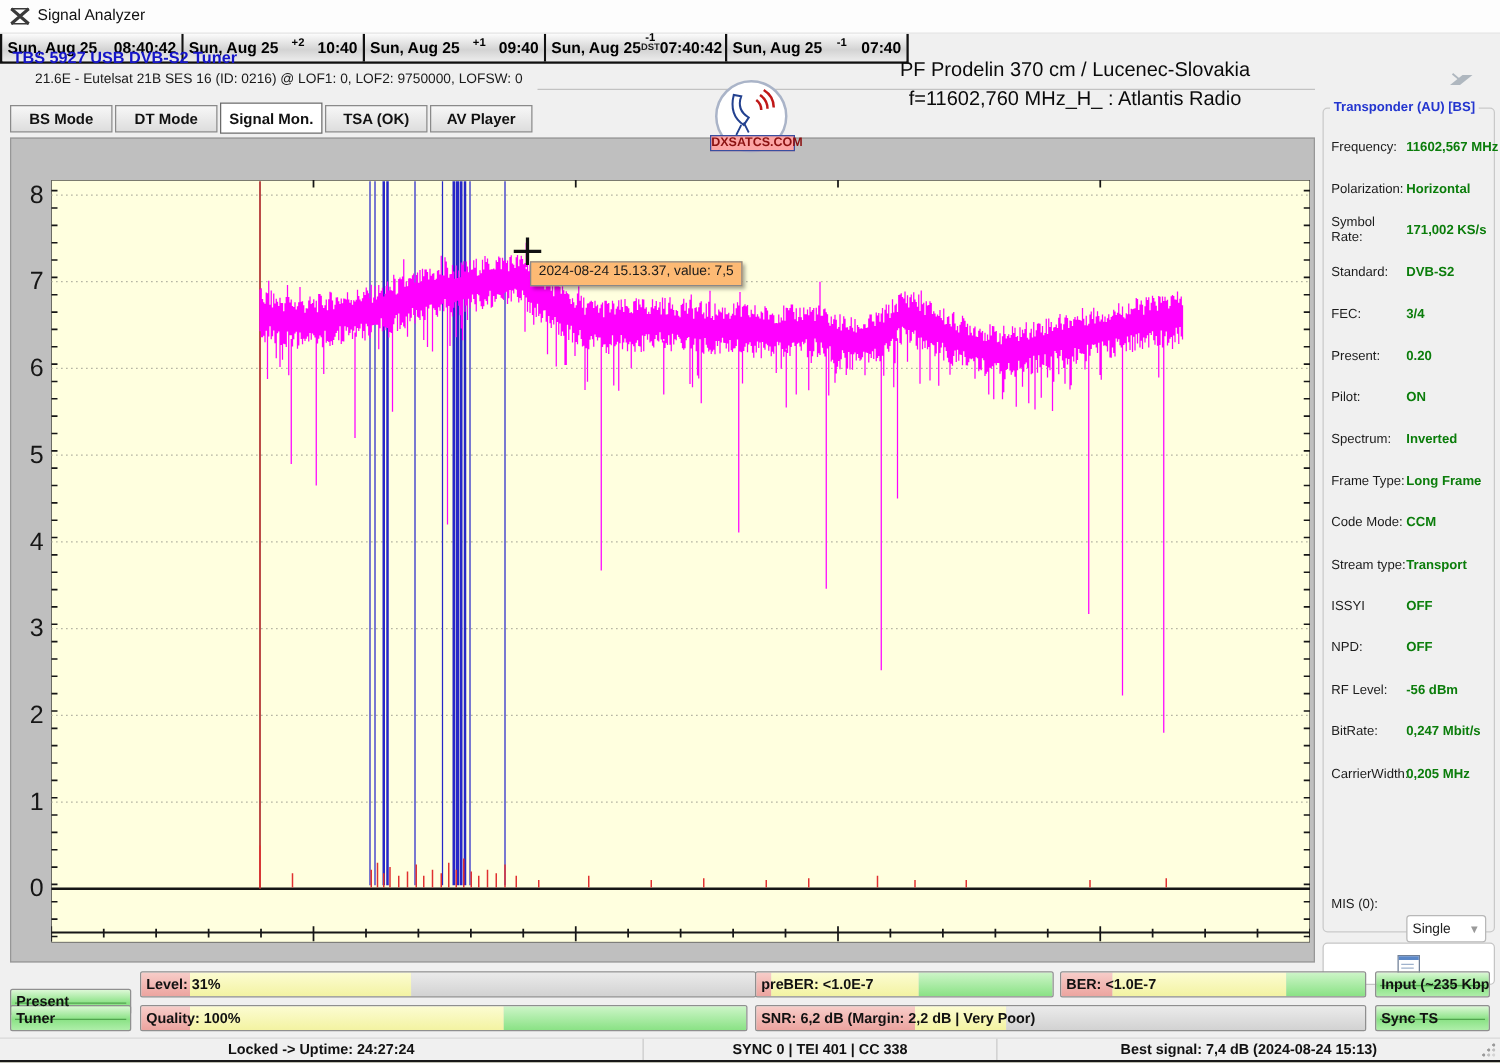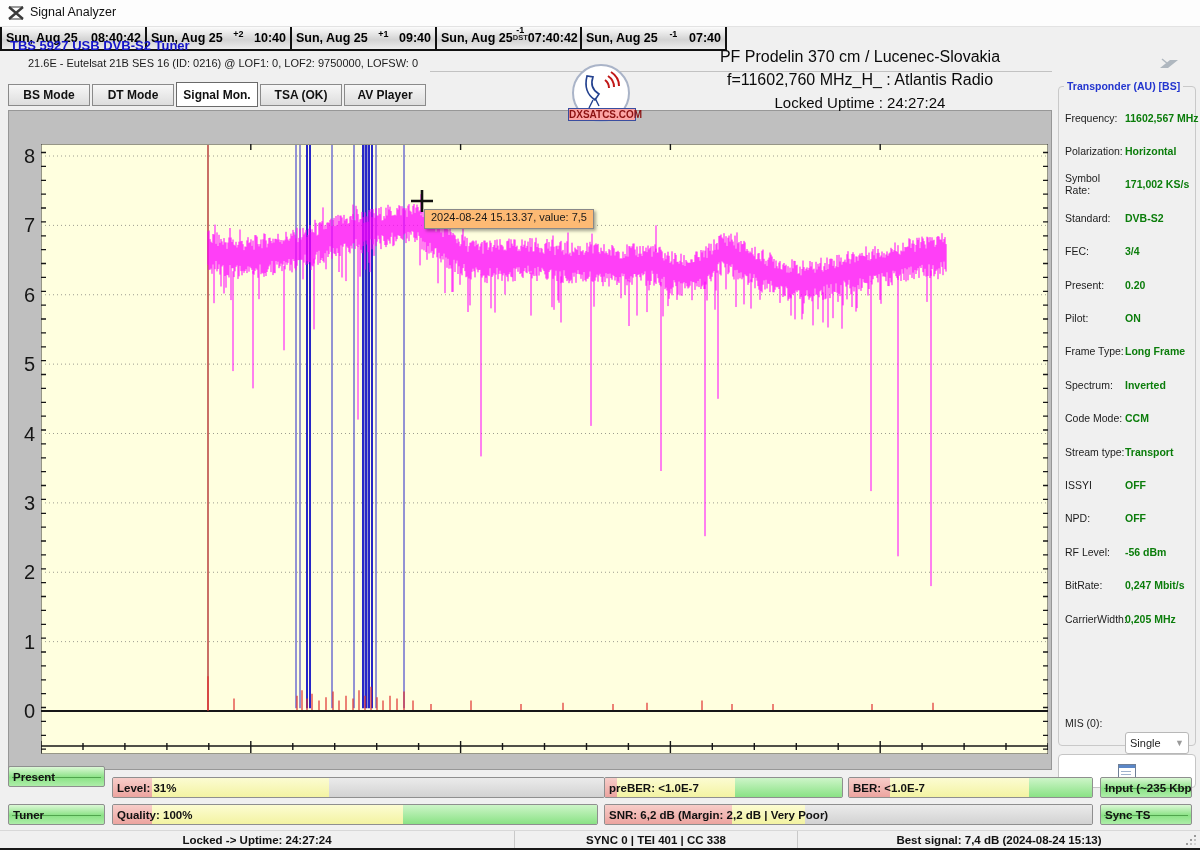--- a/index.html
+++ b/index.html
@@ -165,21 +165,20 @@
         <span class="clock-off">-1</span>
         <span class="clock-hms">07:40</span>
       </div>
     </div>
   </div>
 
 <div id="hline" class="abs"></div>
 <div id="center-head" class="abs">
   <div class="l1">PF Prodelin 370 cm / Lucenec-Slovakia</div>
   <div class="l2">f=11602,760 MHz_H_ : Atlantis Radio</div>
-  <div class="l3">Locked Uptime : 24:27:24</div>
 </div>
 <div id="logo" class="abs">
   <div class="circle"></div>
   <svg class="abs" style="left:7px;top:6px" width="42" height="40" viewBox="0 0 42 40">
     <path d="M8 6 Q4 22 16 30 L20 24 Q10 18 14 7 Z" fill="#ffffff" stroke="#23418f" stroke-width="1.6"></path>
     <path d="M26 10 q4 3 4 8 M29 6 q6 4 6 11 M32 2 q8 5 8 14" stroke="#c01818" stroke-width="2" fill="none"></path>
     <path d="M14 30 L10 38 M16 28 L20 36" stroke="#23418f" stroke-width="1.4"></path>
   </svg>
   <div class="lbl">DXSATCS.COM</div>
 </div>
@@ -261,26 +260,26 @@
       </div>
       <div class="tp-row">
         <div class="tp-label">Present:</div>
         <div class="tp-value">0.20</div>
       </div>
       <div class="tp-row">
         <div class="tp-label">Pilot:</div>
         <div class="tp-value">ON</div>
       </div>
       <div class="tp-row">
+        <div class="tp-label">Spectrum:</div>
+        <div class="tp-value">Inverted</div>
+      </div>
+      <div class="tp-row">
         <div class="tp-label">Frame Type:</div>
         <div class="tp-value">Long Frame</div>
-      </div>
-      <div class="tp-row">
-        <div class="tp-label">Spectrum:</div>
-        <div class="tp-value">Inverted</div>
       </div>
       <div class="tp-row">
         <div class="tp-label">Code Mode:</div>
         <div class="tp-value">CCM</div>
       </div>
       <div class="tp-row">
         <div class="tp-label">Stream type:</div>
         <div class="tp-value">Transport</div>
       </div>
       <div class="tp-row">
@@ -310,21 +309,21 @@
       <span>Single</span>
       <span class="chev">▼</span>
     </div>
   </div>
 </div>
 <div id="tp-button" class="abs">
   <div class="win-icon"></div>
 </div>
 
 <div id="bars">
-    <div class="bar abs green-full" style="left: 8px; top: 766px; width: 97px; position: absolute; padding-left: 44px;">
+    <div class="bar abs green-full" style="left: 8px; top: 791px; width: 97px; position: absolute; padding-left: 44px;">
       <div class="shine"></div>
       <div class="bar-label">Present</div>
     </div>
     <div class="bar abs meter" style="left: 112px; top: 777px; width: 493px; position: absolute;">
       <div class="segs">
         <div class="seg seg-pink" style="width:8%"></div>
         <div class="seg seg-yellow" style="width:36%"></div>
         <div class="seg seg-gray" style="width:56%"></div>
       </div>
       <div class="bar-label">Level: 31%</div>

